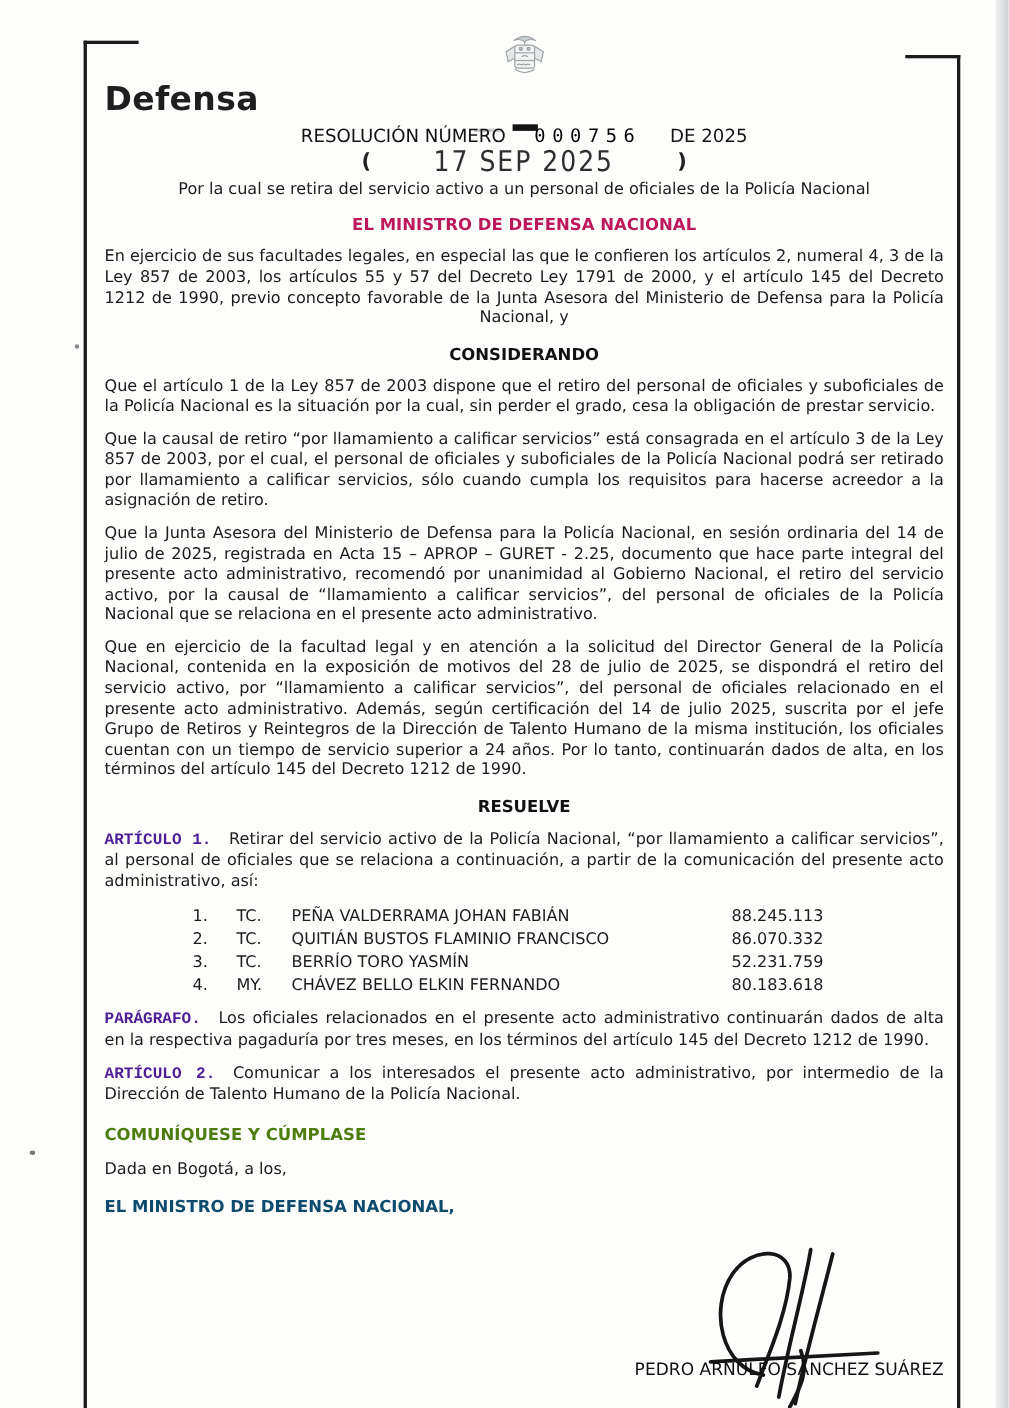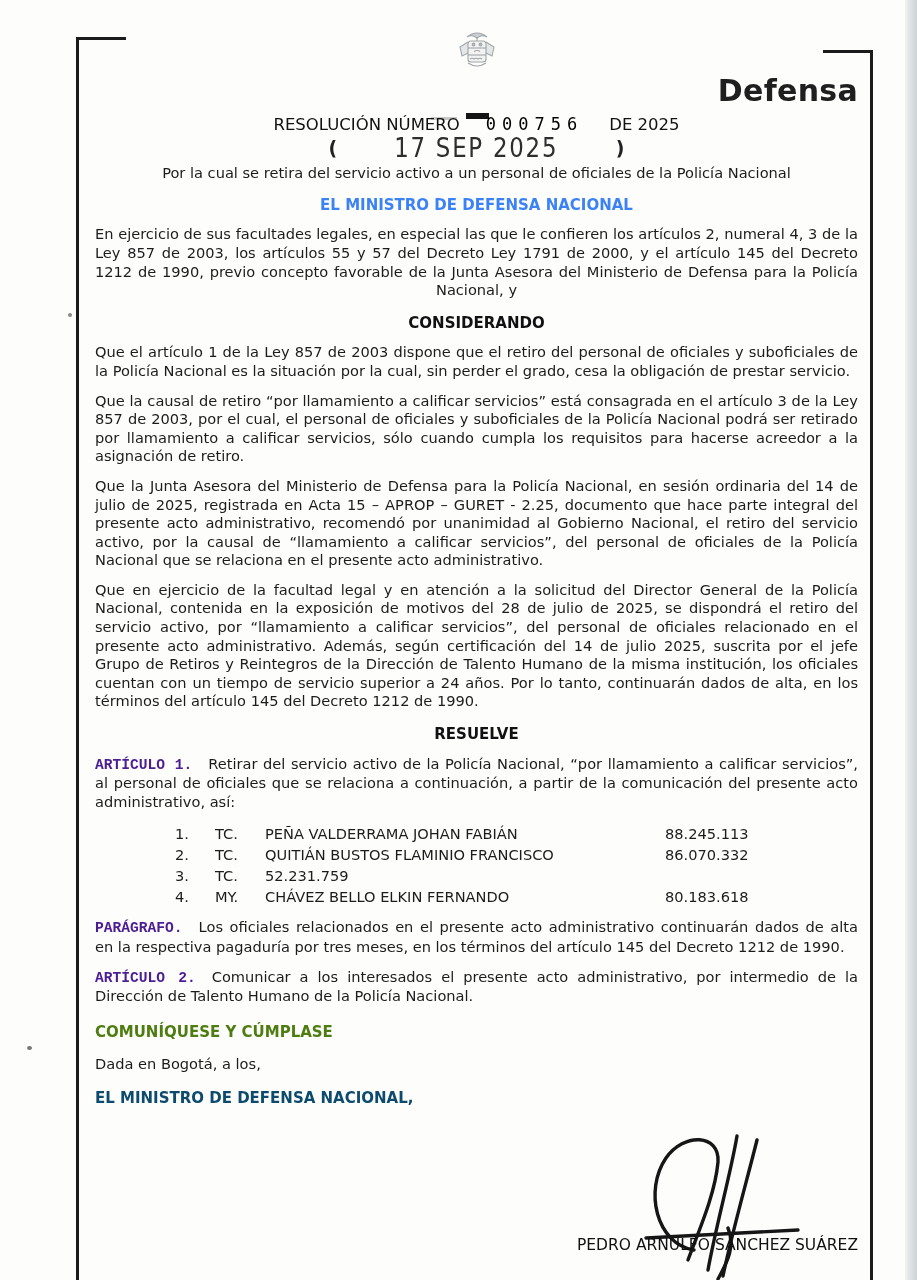--- a/index.html
+++ b/index.html
@@ -15,35 +15,35 @@
   .border-right-top{position:absolute;left:823px;top:50px;width:50px;height:3px;background:#1b1b1b;}
   .scan-edge{position:absolute;right:0;top:0;width:12px;height:100%;
     background:linear-gradient(to right,#f1f1f0,#ccd1d3);}
   .speck1{position:absolute;left:68px;top:313px;width:4px;height:4px;background:#8a8a8a;border-radius:50%;}
   .speck2{position:absolute;left:27px;top:1046px;width:5px;height:4px;background:#777;border-radius:50%;}
   .stamp-smudge{position:absolute;left:431px;top:117px;width:26px;height:3px;background:#c8c8c6;}
   .stamp-dash{position:absolute;left:466px;top:113px;width:23px;height:6px;background:#141414;}
 
   .content{position:absolute;left:95px;top:26px;width:763px;font-size:14.6px;line-height:18.6px;}
 
-  .logo-block{text-align:right;margin-top:4px;}
+  .logo-block{text-align:left;margin-top:4px;}
   .emblem{display:block;margin:0 auto;opacity:.9;}
   .brand{font-size:30px;line-height:33px;font-weight:600;color:#1f1f1f;letter-spacing:.3px;}
 
   .res-line{display:flex;justify-content:center;align-items:baseline;gap:26px;margin-top:8px;}
   .res-label,.res-year{font-weight:normal;font-size:16.5px;color:#121212;}
   .res-number{font-family:"DejaVu Sans Mono",monospace;font-size:17px;letter-spacing:6px;color:#000000;}
 
   .date-line{display:flex;justify-content:center;align-items:center;gap:46px;margin-top:4px;}
   .paren{font-size:19px;font-weight:600;color:#222;}
   .date-stamp{display:inline-block;font-size:26px;font-weight:500;letter-spacing:2px;color:#2e2e2e;
     transform:scaleX(.88);transform-origin:center;}
 
   .subject{text-align:center;margin-top:7px;}
-  .authority{text-align:center;font-weight:bold;font-size:15px;color:#3b82f6;margin-top:13px;}
+  .authority{text-align:center;font-weight:bold;font-size:15px;color:#be185d;margin-top:13px;}
   .preamble{margin-top:13px;text-align:justify;text-align-last:center;}
 
   .heading-center{text-align:center;font-weight:bold;font-size:15px;color:#111;margin-top:14px;}
   p.body-par{margin:11px 0 0 0;text-align:justify;}
   .lead-label{font-weight:bold;color:#4c1d95;margin-right:16px;font-family:Liberation Mono, monospace;}
 
   .officers{margin:12px 0 0 80px;width:600px;}
   .officer-row{display:grid;grid-template-columns:40px 50px 1fr 110px;line-height:21px;}
   .officer-row span{white-space:nowrap;}
 
@@ -125,20 +125,21 @@
     </div>
     <div class="officer-row">
       <span>2.</span>
       <span>TC.</span>
       <span>QUITIÁN BUSTOS FLAMINIO FRANCISCO</span>
       <span>86.070.332</span>
     </div>
     <div class="officer-row">
       <span>3.</span>
       <span>TC.</span>
+      <span>BERRÍO TORO YASMÍN</span>
       <span>52.231.759</span>
     </div>
     <div class="officer-row">
       <span>4.</span>
       <span>MY.</span>
       <span>CHÁVEZ BELLO ELKIN FERNANDO</span>
       <span>80.183.618</span>
     </div>
   </div>
 

